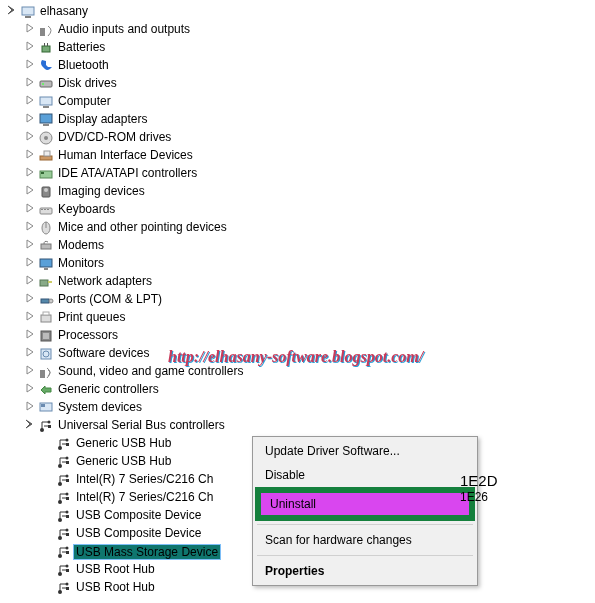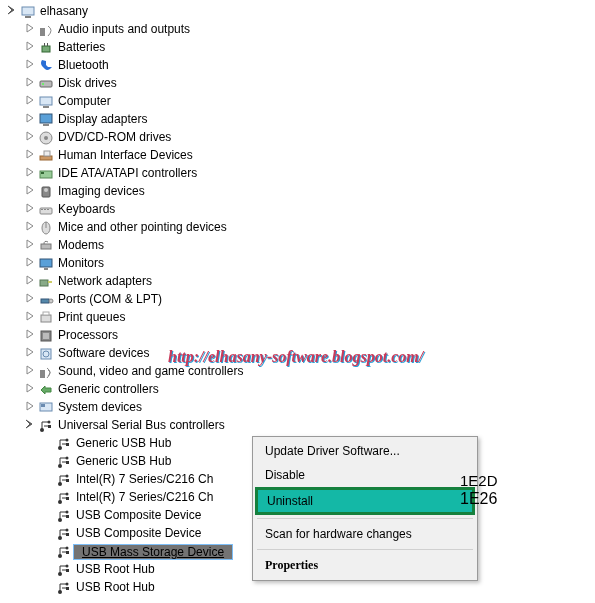--- a/index.html
+++ b/index.html
@@ -44,50 +44,49 @@
       align-items: center;
       justify-content: center;
       margin-right: 4px;
       flex-shrink: 0;
     }
     .label { color: #000; }
     .indent-0 { padding-left: 0px; }
     .indent-1 { padding-left: 18px; }
     .indent-2 { padding-left: 36px; }
     .selected {
-      background: #737373;
+      background: #0f766e;
       border: 1px solid #7dbef7;
       box-sizing: border-box;
-      padding: 0 8px;
+      padding: 0 2px;
       margin-left: -3px;
-      text-decoration: underline;
     }
     .context-menu {
       position: absolute;
       background: #f0f0f0;
       border: 1px solid #999;
       box-shadow: 2px 2px 4px rgba(0,0,0,0.25);
       padding: 2px;
       width: 220px;
     }
     .menu-item {
       padding: 5px 10px;
       font-size: 12px;
     }
     .menu-item.hover {
-      background: #14b8a6;
-      border: 3px solid #15803d;
+      background: #d946ef;
+      border: 6px solid #15803d;
       padding: 4px 9px;
     }
     .menu-sep {
       height: 1px;
       background: #d0d0d0;
       margin: 3px 2px;
     }
-    .menu-item.bold { font-weight: bold; font-family: Liberation Serif, serif; }
+    .menu-item.bold { font-weight: bold; }
     .watermark {
       position: absolute;
       top: 348px;
       left: 120px;
       font-family: Liberation Serif, serif;
       font-size: 16px;
       font-style: italic;
       color: #c93a5a;
       text-shadow: 1px 1px 0 #2aa0d8;
       font-weight: bold;
@@ -563,13 +562,13 @@
   <div class="menu-item hover">Uninstall</div>
   <div class="menu-sep"></div>
   <div class="menu-item">Scan for hardware changes</div>
   <div class="menu-sep"></div>
   <div class="menu-item bold">Properties</div>
 </div>
 
 <div class="watermark">http://elhasany-software.blogspot.com/</div>
 
 <span style="position: absolute; left: 460px; top: 472px; font-size: 15px;">1E2D</span>
-<span style="position: absolute; left: 460px; top: 490px; font-size: 16px; text-align: center;">1E26</span>
+<span style="position: absolute; left: 460px; top: 490px; font-size: 12px; text-align: center;">1E26</span>
 
 </body></html>

